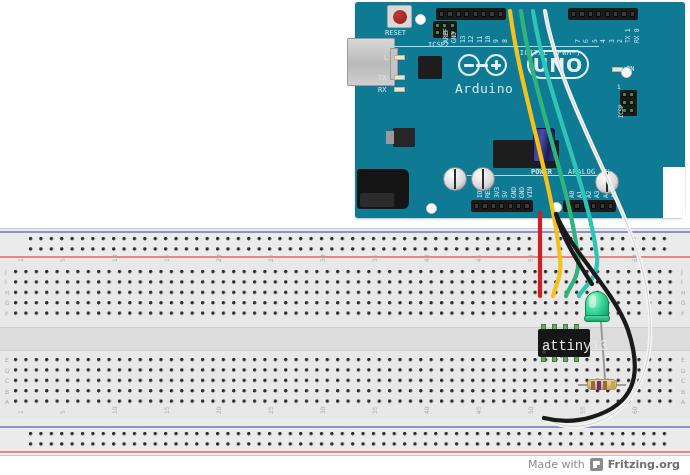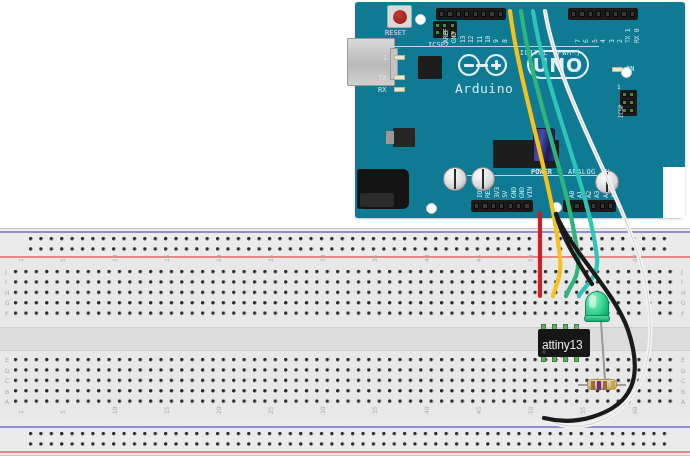--- a/index.html
+++ b/index.html
@@ -196,22 +196,22 @@
   #ic-attiny {
     position: absolute;
     left: 538px; top: 329px;
     width: 52px; height: 28px;
     background: #161616;
     border-radius: 2px;
     z-index: 6;
   }
   #ic-attiny .lbl {
     position:absolute; left:4px; top:9px;
-    font-family:Liberation Sans, sans-serif;
-    font-size:12px; color:#e6e6e6; letter-spacing:-0.2px;
+    font-family:Liberation Mono, monospace;
+    font-size:14px; color:#e6e6e6; letter-spacing:-0.2px;
   }
   #ic-attiny .dot {
     position:absolute; left:4px; bottom:3px;
     width:4px;height:4px;border-radius:50%;
     background:#3a3a3a;
   }
   .ic-leg {
     position:absolute; width:5px; height:6px;
     background:#5eb25e; border:0.5px solid #3d7d3d;
   }
@@ -583,14 +583,19 @@
     <path fill="none" stroke="#2ec4b6" stroke-width="4.2" stroke-linecap="round" d="M 533 11 C 546 95, 590 190, 597 258 C 599 278, 584 286, 579 296"></path>
 
     <path fill="none" stroke="#f4f4f4" stroke-width="4.2" stroke-linecap="round" stroke-opacity="1" d="M 545 11 C 560 100, 626 200, 643 272 C 660 345, 648 400, 600 421 C 578 430, 560 426, 548 420"></path>
     <path fill="none" stroke="#c9c9c9" stroke-width="0.8" stroke-linecap="round" d="M 545 11 C 560 100, 626 200, 643 272 C 660 345, 648 400, 600 421 C 578 430, 560 426, 548 420"></path>
 
     <path fill="none" stroke="#1a1a1a" stroke-width="4.2" stroke-linecap="round" d="M 556 214 C 570 250, 614 290, 628 330 C 644 378, 632 405, 592 417 C 572 423, 556 421, 544 418"></path>
 
     <path fill="none" stroke="#1a1a1a" stroke-width="4.2" stroke-linecap="round" d="M 556 214 C 562 238, 578 262, 592 284"></path>
   </svg>
 
+  <div id="footer">
+    <span class="made">Made with</span>
+    <span class="fzlogo"></span>
+    <span class="fzname">Fritzing.org</span>
+  </div>
 
 </div>
 
 </body></html>

